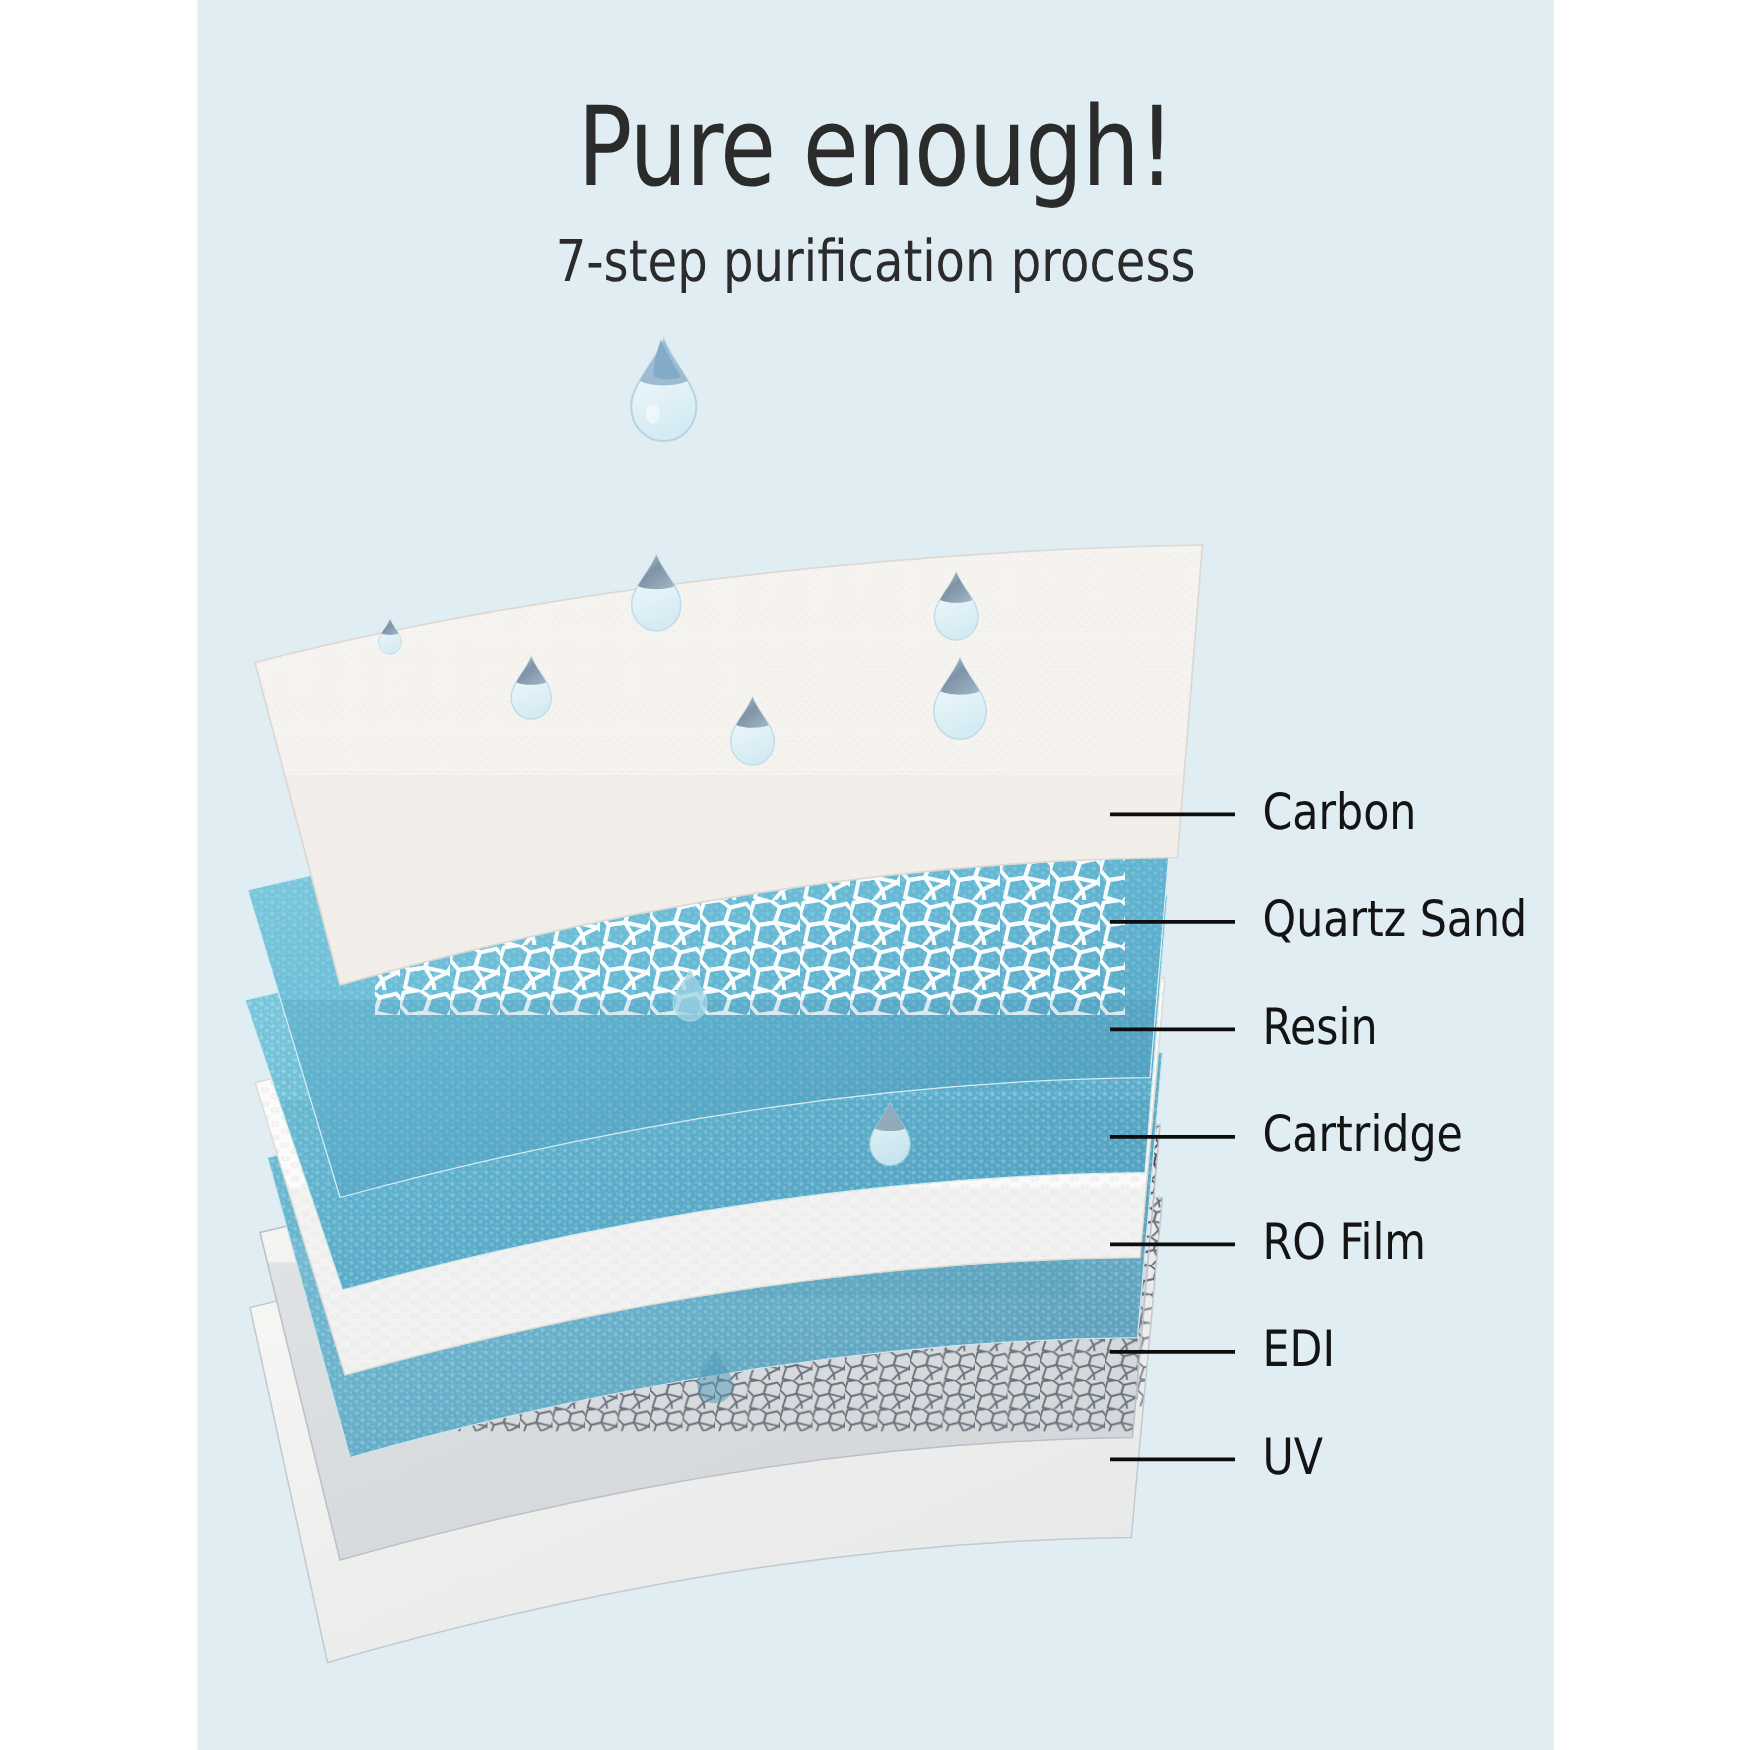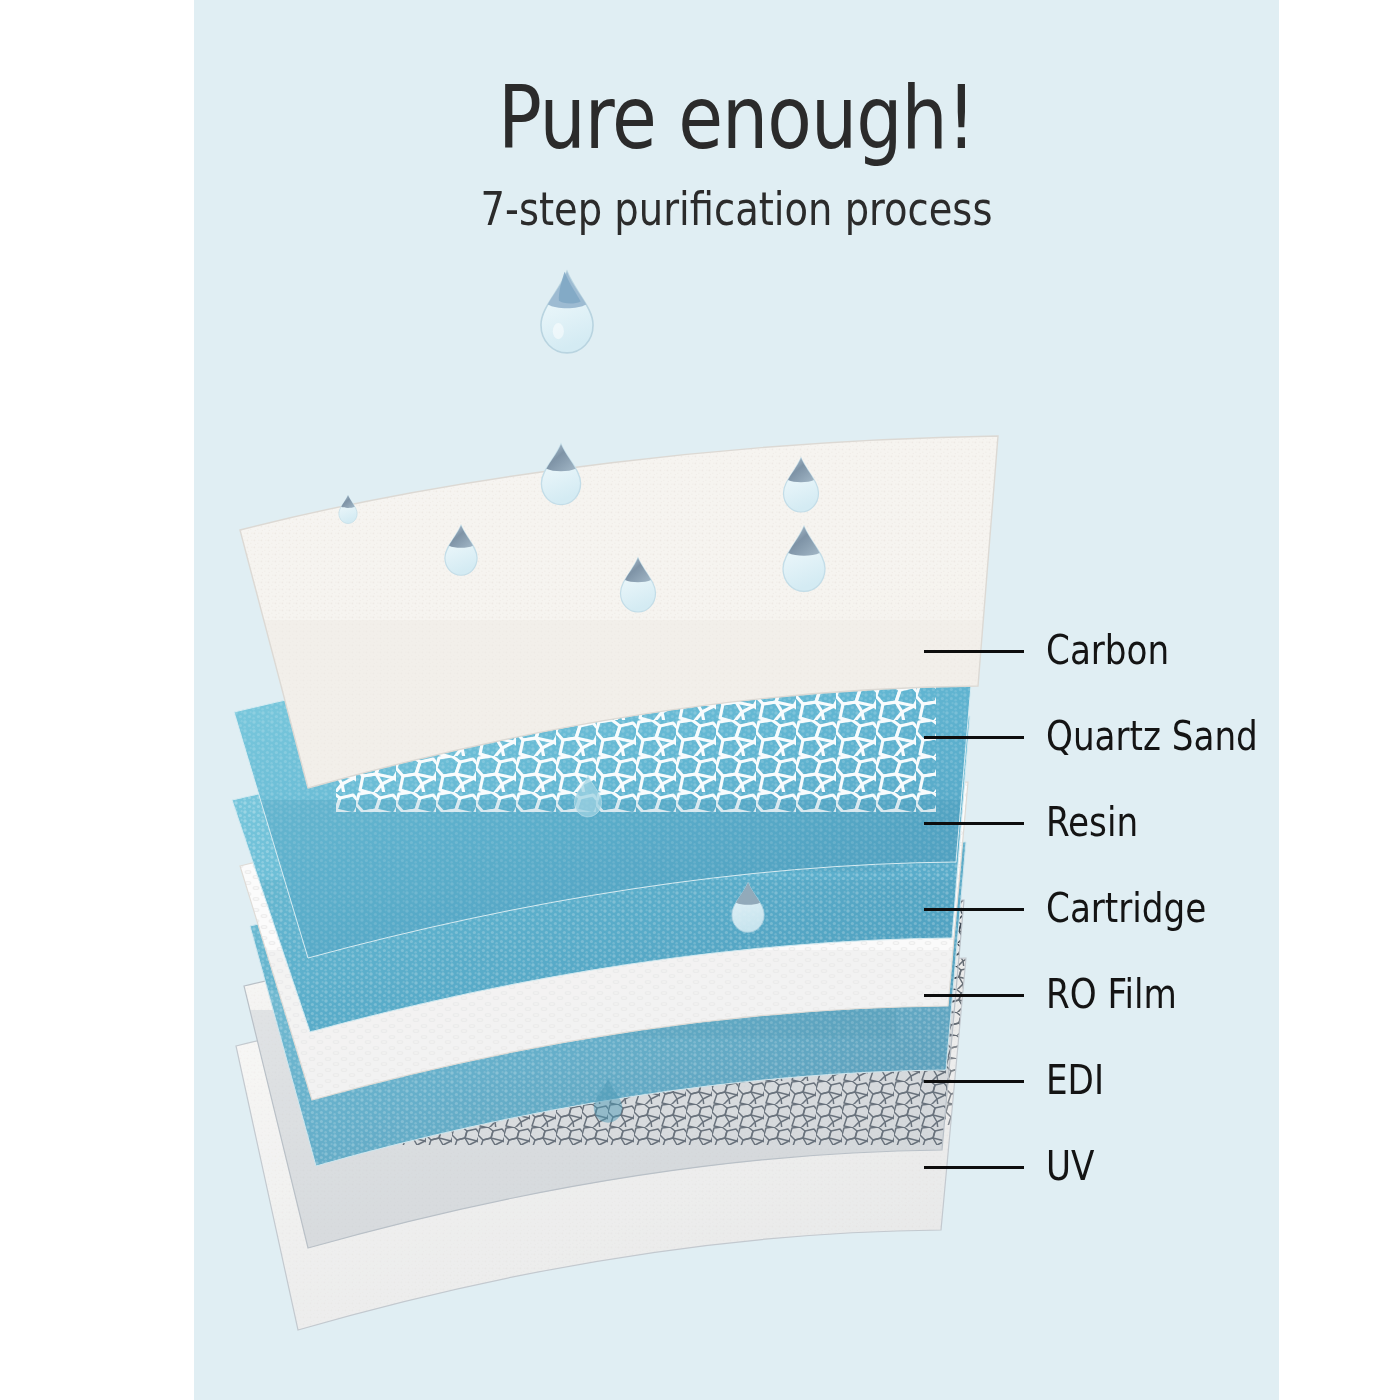--- a/index.html
+++ b/index.html
@@ -1,18 +1,18 @@
 <!DOCTYPE html>
 <html><head>
 <meta charset="utf-8">
 <style>
   html,body{margin:0;padding:0;background:#ffffff;}
   body{width:1400px;height:1400px;overflow:hidden;
        font-family:"Liberation Sans",sans-serif;}
-  #stage{position:relative;width:1139px;height:1400px;background:#ffffff;margin-left:36px;}
+  #stage{position:relative;width:1139px;height:1400px;background:#ffffff;}
 
   
   #panel{position:absolute;left:158px;top:0;width:1085px;height:1400px;
          background:#e0eef3;}
 
   
   #title{position:absolute;left:158px;top:74px;width:1085px;
          text-align:center;color:#2b2b2b;
          font-family:"DejaVu Sans Condensed","Liberation Sans",sans-serif;
          font-size:88px;line-height:1;font-weight:400;

